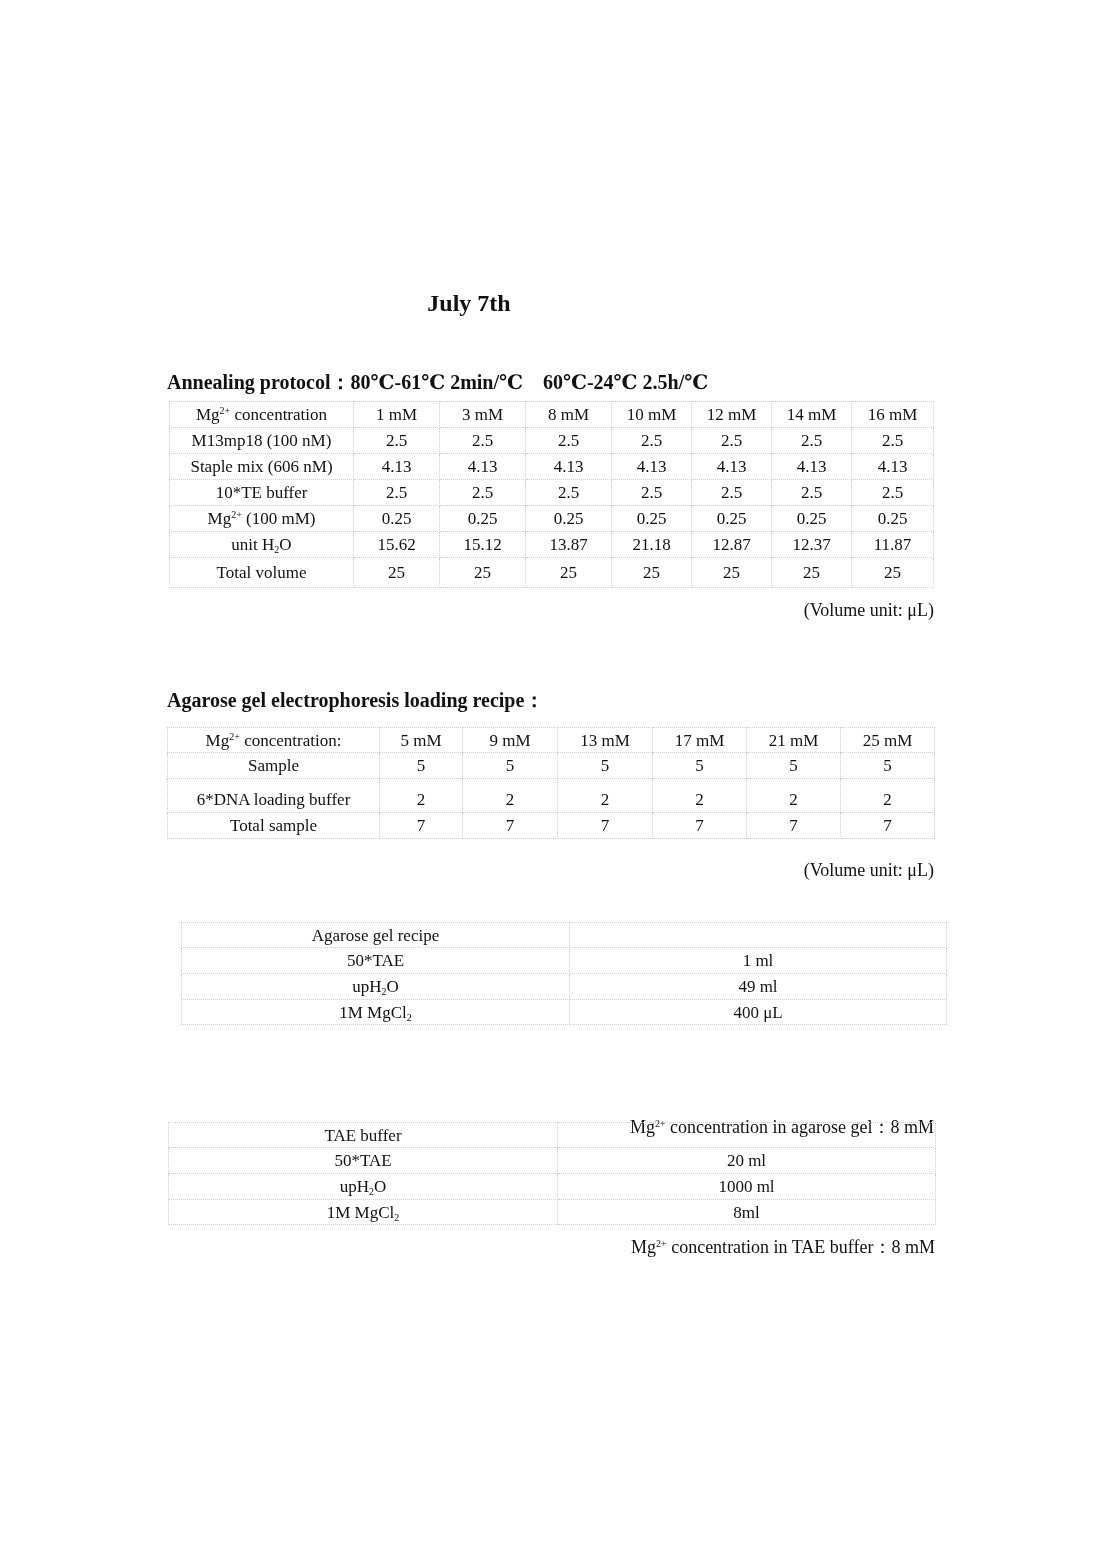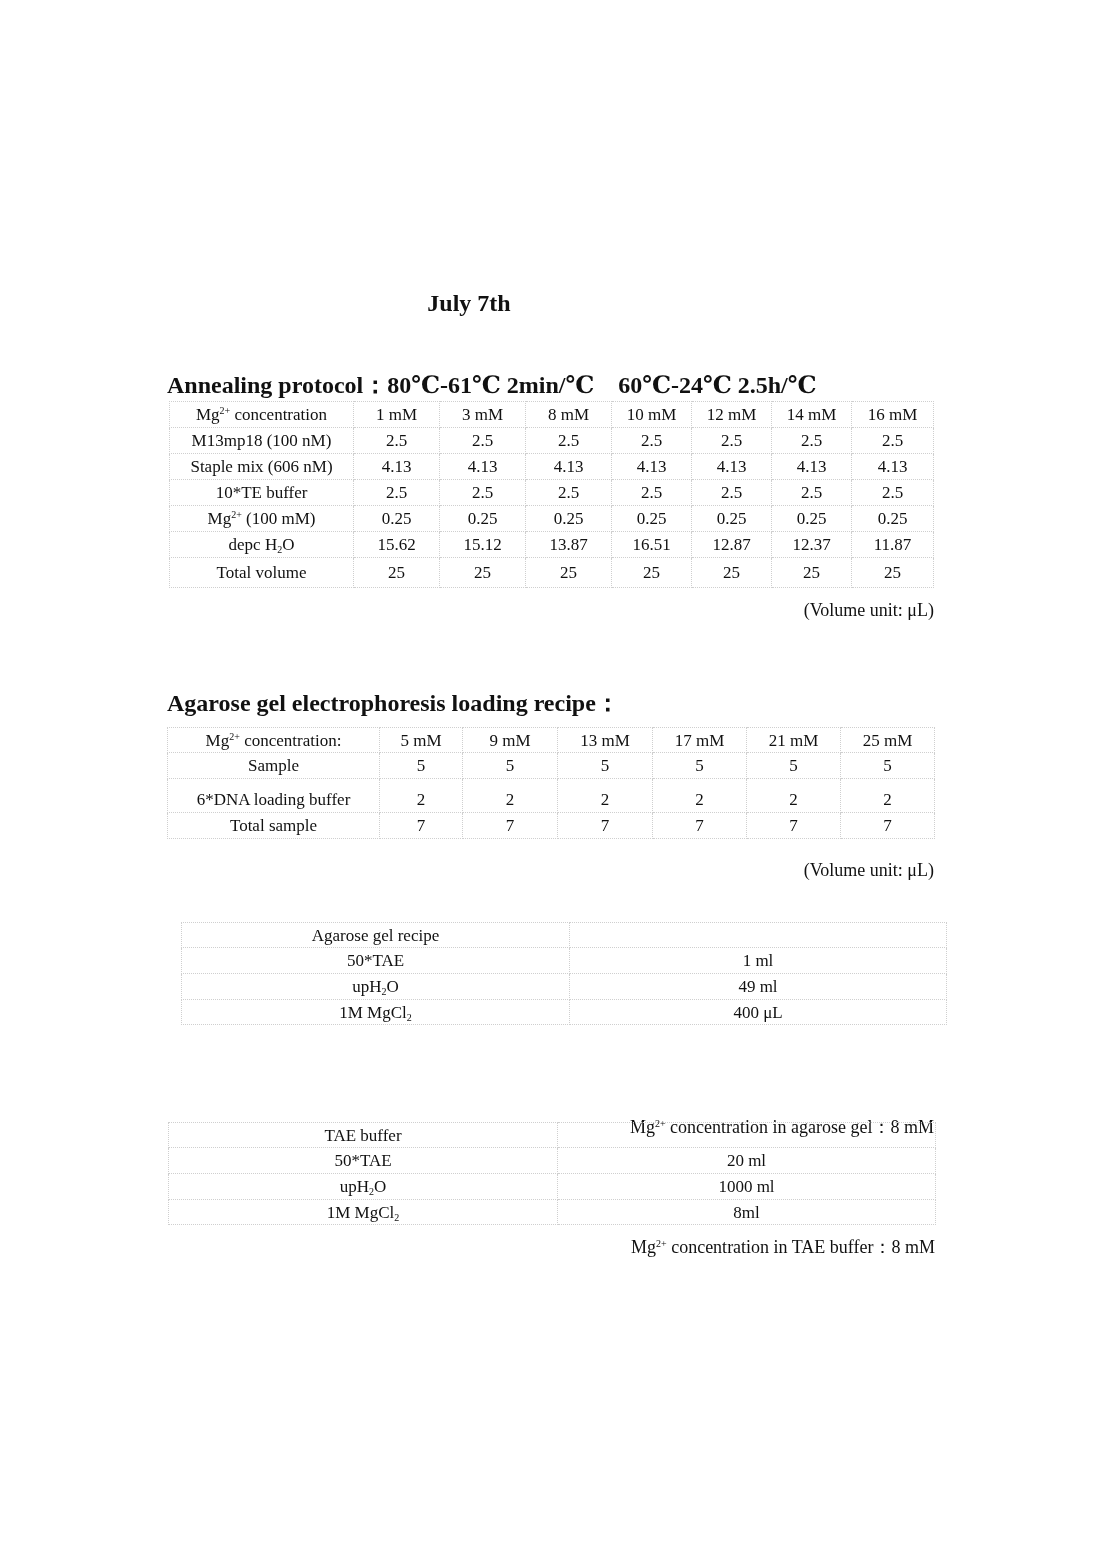--- a/index.html
+++ b/index.html
@@ -6,21 +6,21 @@
     body {
       width: 1102px; height: 1559px; position: relative; overflow: hidden;
       font-family: "Liberation Serif", "DejaVu Serif", serif; color: #111;
     }
     .abs { position: absolute; }
     .title {
       left: 0; width: 938px; top: 290px; text-align: center;
       font-size: 24px; font-weight: bold;
     }
     .section-heading {
-      font-size: 24px; font-weight: bold; white-space: pre;
+      font-size: 20px; font-weight: bold; white-space: pre;
     }
     table.grid {
       position: absolute; border-collapse: collapse; table-layout: fixed;
     }
     table.grid td {
       border: 1px dotted #cfcfcf; text-align: center; padding: 0;
       font-size: 17px; line-height: 1; white-space: nowrap;
     }
     .note { font-size: 18px; white-space: pre; }
     sup { font-size: 10px; vertical-align: 6px; line-height: 0; }
@@ -89,25 +89,25 @@
     <td><span>Mg</span><sup>2+</sup><span> (100 mM)</span></td>
     <td>0.25</td>
     <td>0.25</td>
     <td>0.25</td>
     <td>0.25</td>
     <td>0.25</td>
     <td>0.25</td>
     <td>0.25</td>
   </tr>
   <tr style="height:26px;">
-    <td><span>depc H</span><sub>2</sub><span>O</span></td>
+    <td><span>unit H</span><sub>2</sub><span>O</span></td>
     <td>15.62</td>
     <td>15.12</td>
     <td>13.87</td>
-    <td>16.51</td>
+    <td>21.18</td>
     <td>12.87</td>
     <td>12.37</td>
     <td>11.87</td>
   </tr>
   <tr style="height:30px;">
     <td>Total volume</td>
     <td>25</td>
     <td>25</td>
     <td>25</td>
     <td>25</td>

